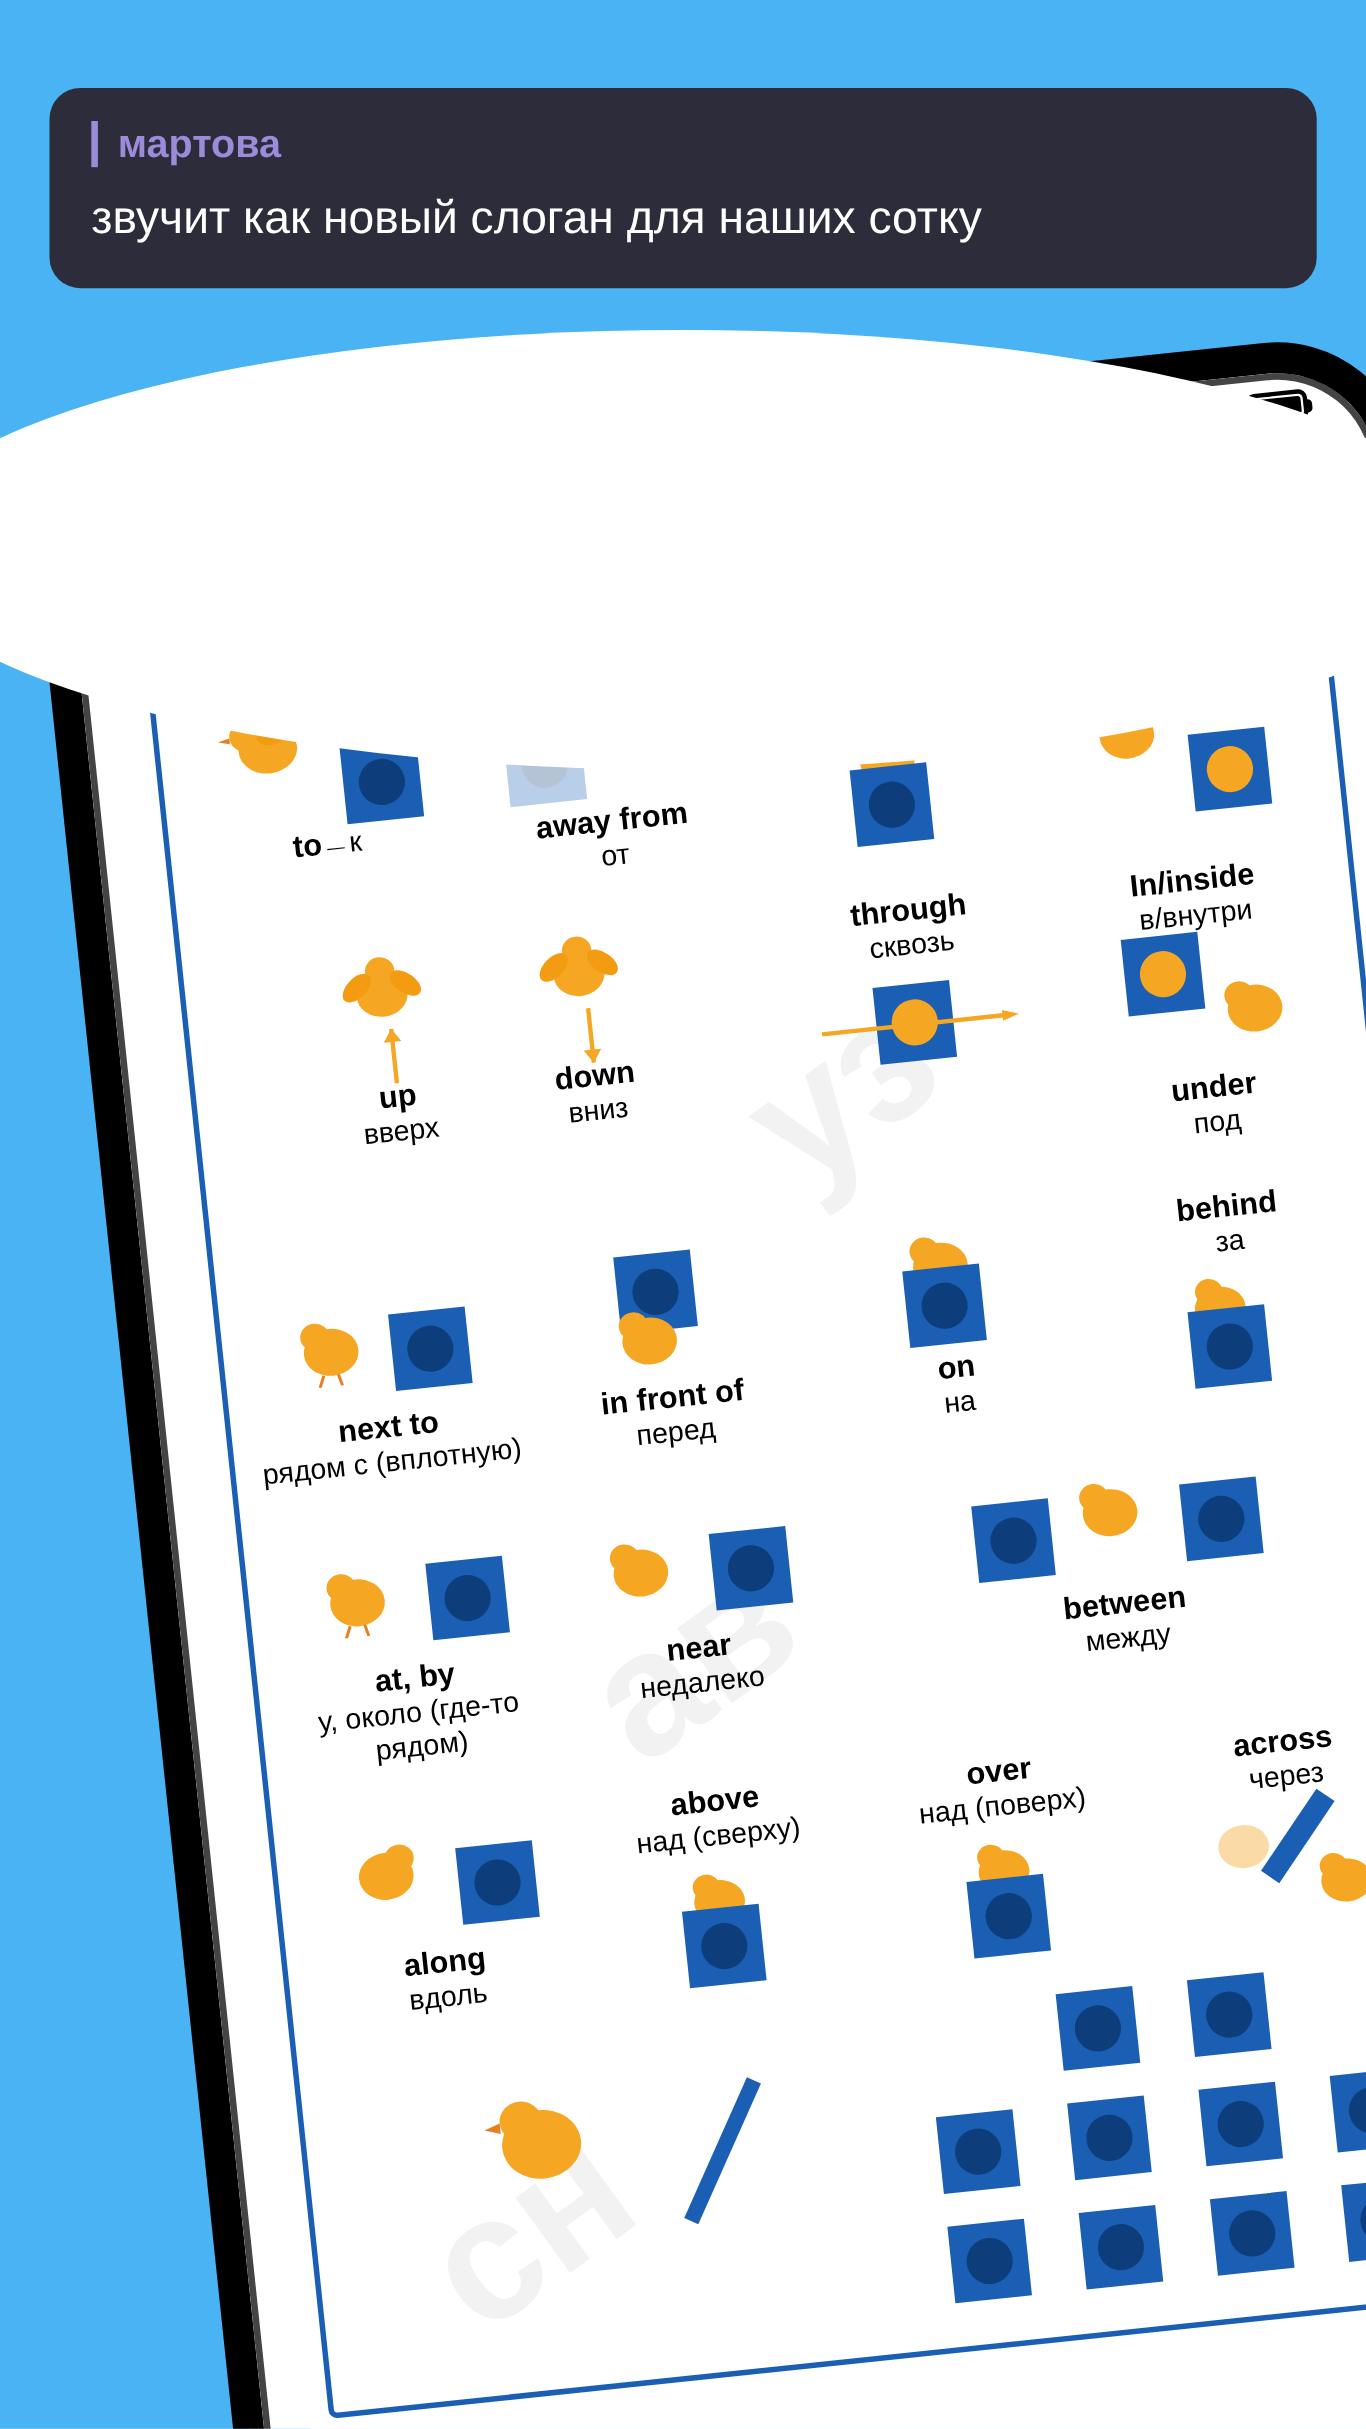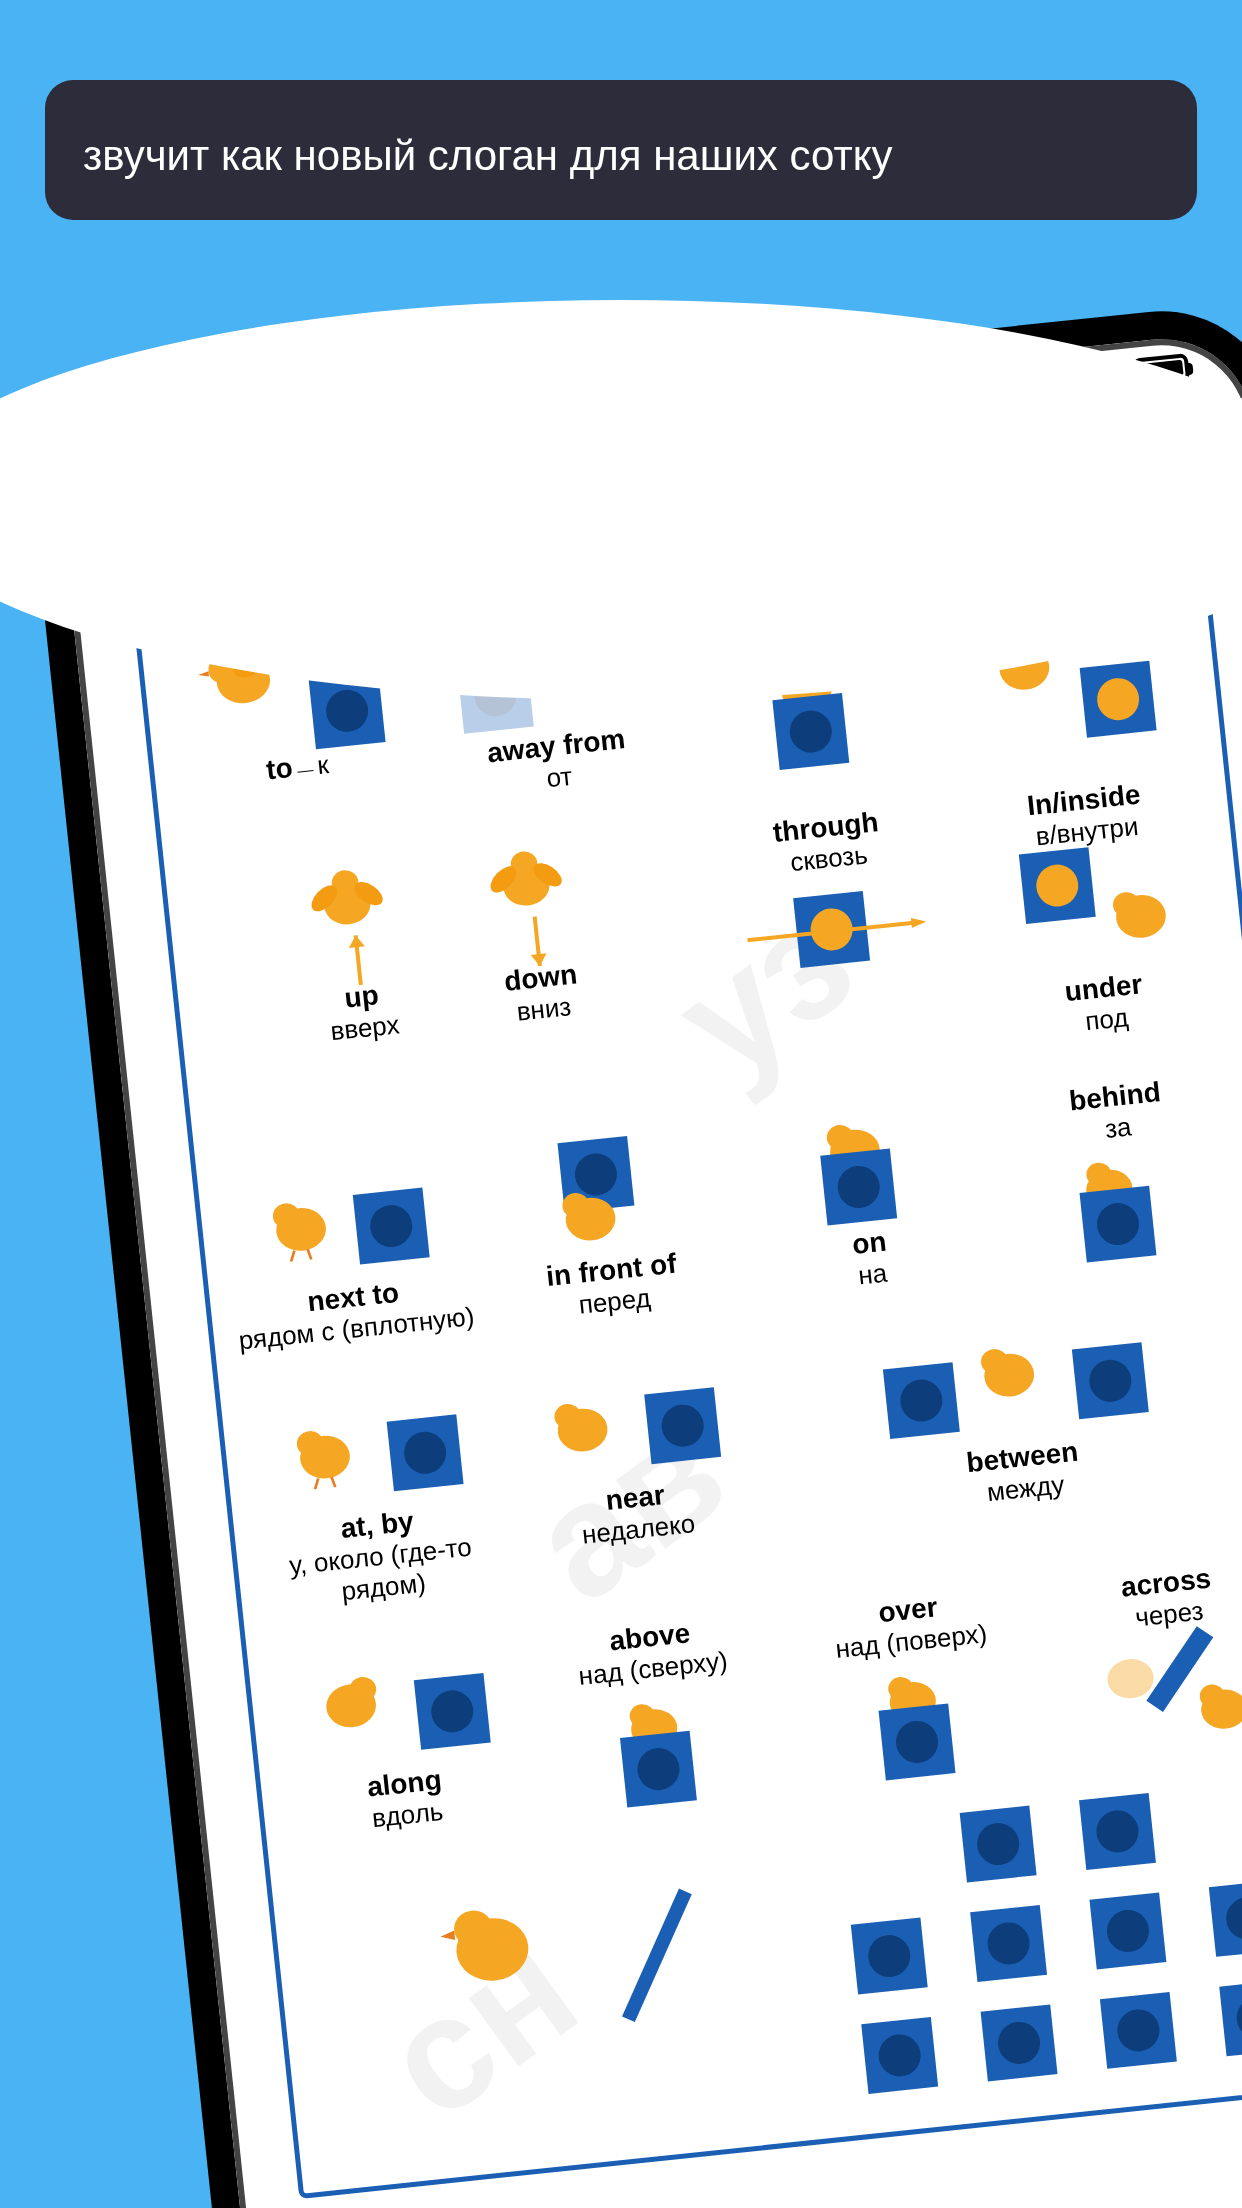--- a/index.html
+++ b/index.html
@@ -204,20 +204,21 @@
   z-index: 1;
 }
 </style>
 </head>
 <body>
 
 <div class="phone-bg-curve"></div>
 
 <div class="msg-bubble">
   <div class="reply-block">
+    <div class="reply-author">мартова</div>
   </div>
   <div class="main-text">звучит как новый слоган для наших сотку</div>
 </div>
 
 <div class="phone">
   <div class="phone-frame">
     <div class="notch">
       <div class="speaker"></div>
       <div class="camera"></div>
     </div>

